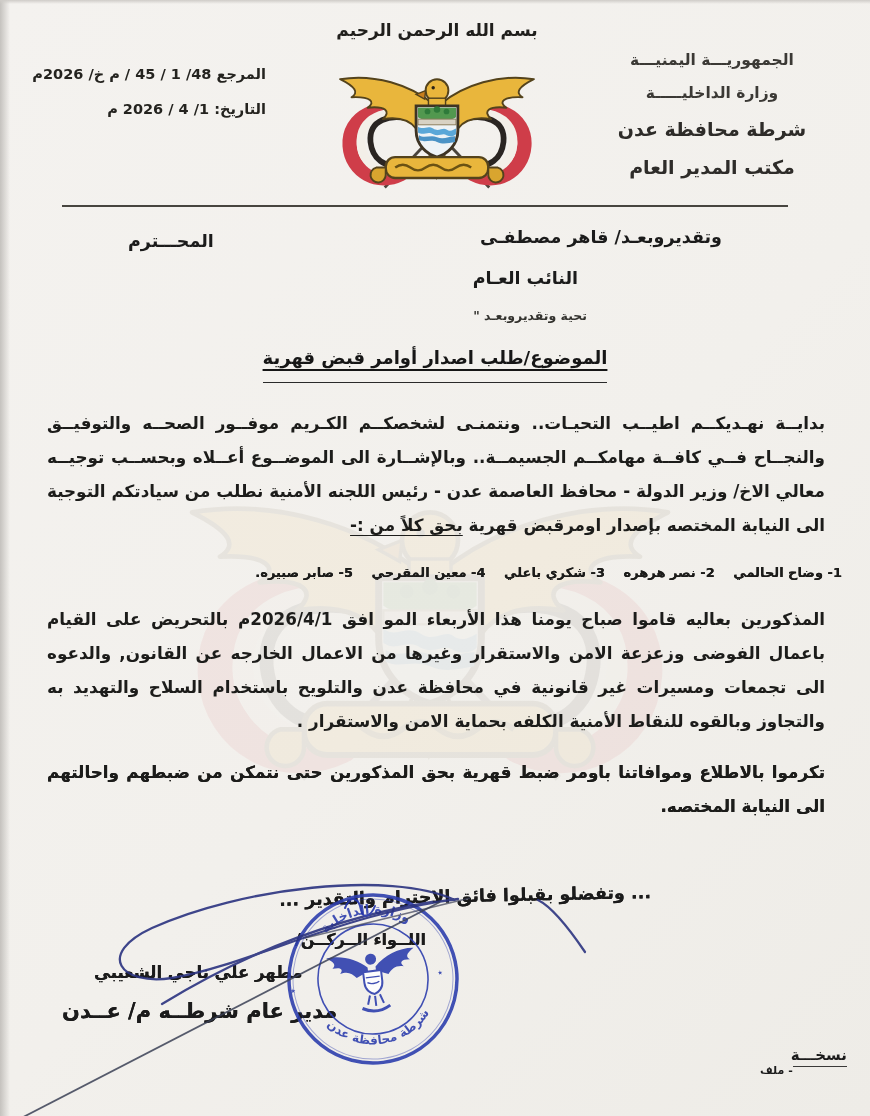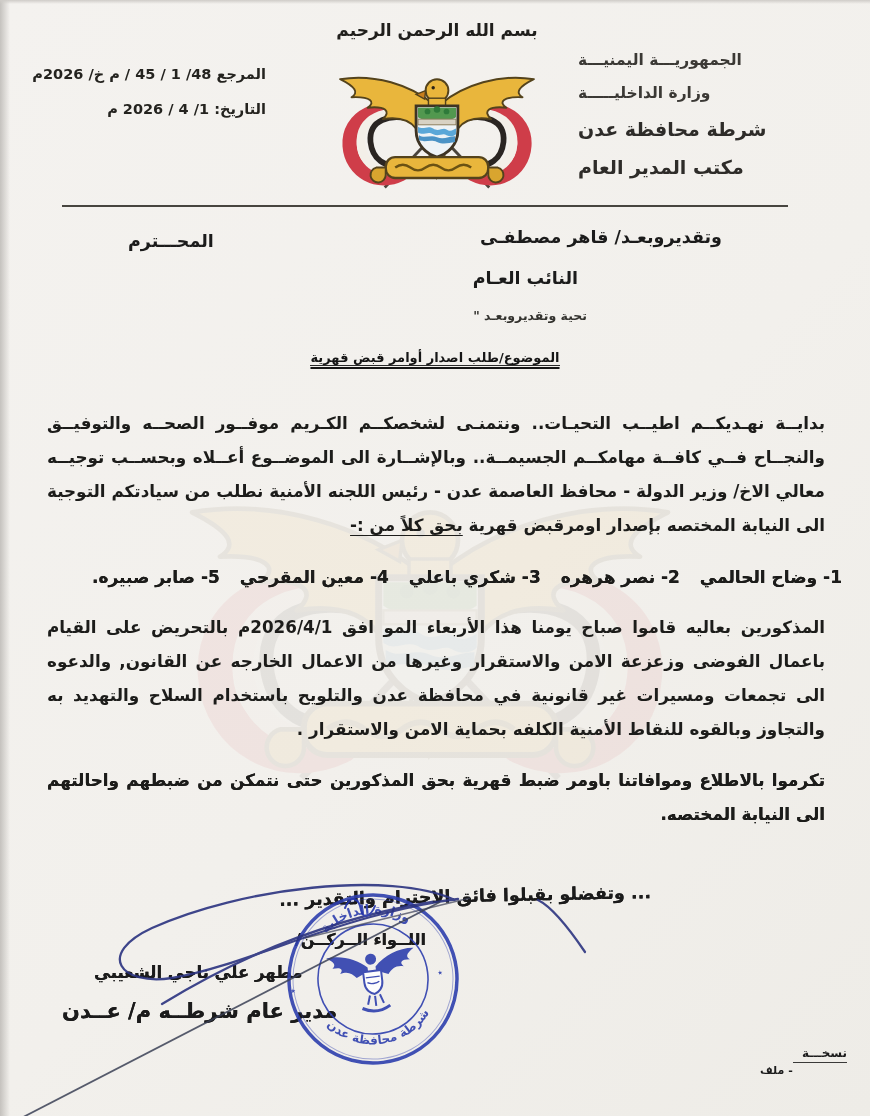--- a/index.html
+++ b/index.html
@@ -29,51 +29,51 @@
   
   .hdr-left {
     position:absolute; top:57px; left:16px; width:250px;
     direction:rtl; text-align:right;
     font-size:14.5px; font-weight:bold; line-height:35px; color:#24231f;
   }
   .hdr-center { position:absolute; top:20px; left:299px; width:276px; text-align:center; }
   .bismillah { font-size:17px; font-weight:bold; color:#201f1c; letter-spacing:.5px; }
   .emblem-box { margin-top:5px; }
   .hdr-right {
-    position:absolute; top:44px; right:24px; width:268px; text-align:left;
+    position:absolute; top:44px; right:24px; width:268px; text-align:center;
     font-weight:bold; color:#3b3935;
   }
   .hdr-right .l1,.hdr-right .l2 { font-size:15.5px; line-height:33px; letter-spacing:1px; }
   .hdr-right .l3,.hdr-right .l4 { font-size:19px; line-height:38px; letter-spacing:.5px; color:#2e2c29; }
 
   .sep { position:absolute; top:205px; left:62px; width:726px; border-top:2.2px solid #47453f; }
 
   
   .addr-name   { position:absolute; top:227px; right:148px; font-size:17.5px; font-weight:bold; }
   .addr-honor  { position:absolute; top:231px; left:128px;  font-size:17.5px; font-weight:bold; }
   .addr-title  { position:absolute; top:268px; right:292px; font-size:17.5px; font-weight:bold; }
   .addr-greet  { position:absolute; top:308px; right:283px; font-size:12.5px; font-weight:bold; color:#33322e; }
 
   
   .subject-wrap { position:absolute; top:347px; left:0; width:100%; text-align:center; }
   .subject {
-    display:inline-block; font-size:13px; font-weight:bold; color:#161616;
+    display:inline-block; font-size:18px; font-weight:bold; color:#161616;
     text-decoration:underline; text-decoration-thickness:1.5px; text-underline-offset:5px;
-    border-bottom:1.5px solid #2a2a2a; padding-bottom:0;
+    border-bottom:1.5px solid #2a2a2a; padding-bottom:14px;
   }
 
   
   .body-text {
     position:absolute; top:390px; right:28px; left:30px;
     font-size:16.8px; font-weight:bold; line-height:2.02; color:#1c1c1a;
     text-align:justify;
   }
   .body-text p { margin:17px; }
   .underlined { text-decoration:underline; text-underline-offset:4px; text-decoration-thickness:1.3px; }
-  .suspects { margin-top:0; font-size:17px; }
+  .suspects { margin-top:0; font-size:13px; }
   .suspects .sp { margin-left:14px; white-space:nowrap; }
   .heavy { text-shadow:0 0 .5px currentColor; }
   .para2 { margin-top:7px; }
   .para3 { margin-top:18px; }
 
   
   .closing {
     position:absolute; top:886px; right:120px; left:180px; text-align:center;
     font-size:17.5px; font-weight:bold; transform:rotate(-1.2deg);
   }
@@ -85,21 +85,21 @@
     position:absolute; left:281px; top:889px; width:184px; height:180px;
     transform:rotate(-7deg); opacity:.9; z-index:5;
   }
   .sig-ink { position:absolute; inset:0; z-index:6; pointer-events:none; }
 
   .watermark { position:absolute; left:150px; top:428px; width:560px; height:374px; opacity:.065; z-index:0; }
   .layer { position:relative; z-index:1; }
 
   .copy1 {
     position:absolute; left:793px; top:1046px; width:54px; text-align:right;
-    font-size:12px; font-weight:bold; border-bottom:1.3px solid #3a3a38; padding-bottom:2px;
+    font-size:15px; font-weight:bold; border-bottom:1.3px solid #3a3a38; padding-bottom:2px;
   }
   .copy2 { position:absolute; left:760px; top:1064px; font-size:11px; font-weight:bold; }
 </style>
 </head>
 <body>
 
 <div class="page">
 
   <svg width="0" height="0" style="position:absolute">
     <defs>

